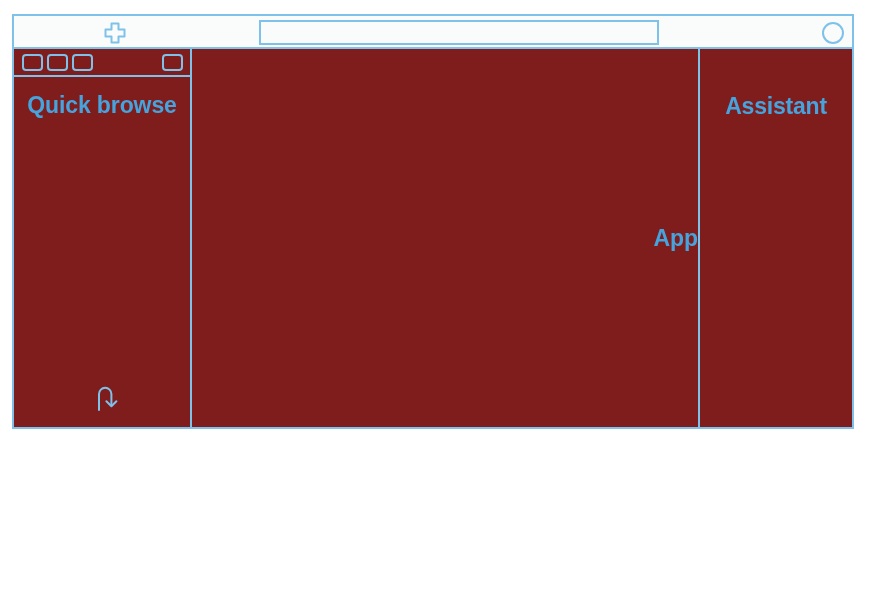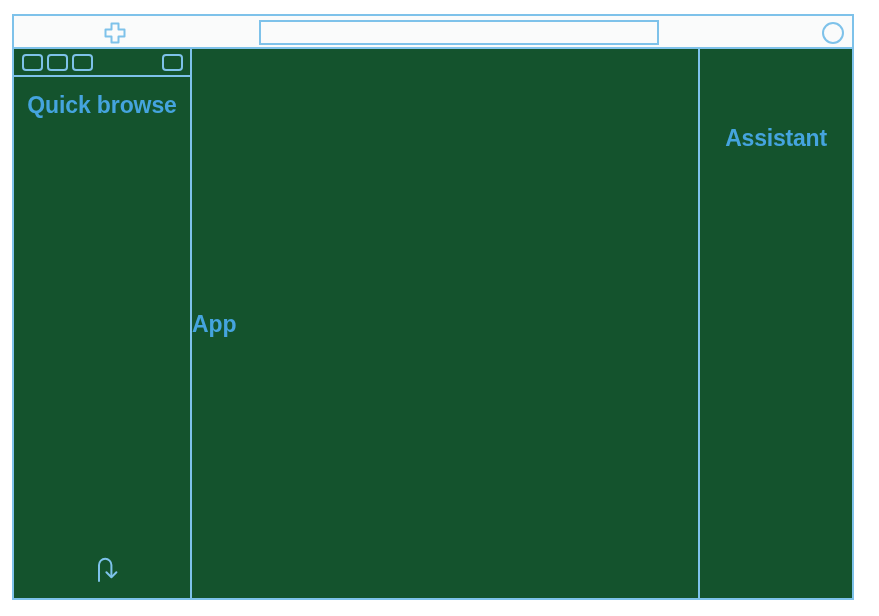--- a/index.html
+++ b/index.html
@@ -10,24 +10,24 @@
     height: 616px;
     overflow: hidden;
     font-family: "Liberation Sans", sans-serif;
   }
 
   #wireframe {
     position: absolute;
     left: 12px;
     top: 14px;
     width: 842px;
-    height: 586px;
-    box-sizing: border-box;
-    border: 2px solid #7EC2EA;
-    background: #14532d;
+    height: 415px;
+    box-sizing: border-box;
+    border: 2px solid #7EC2EA;
+    background: #7f1d1d;
   }
 
   
   .topbar {
     position: absolute;
     left: 0;
     top: 0;
     right: 0;
     height: 33px;
     box-sizing: border-box;
@@ -155,35 +155,34 @@
     box-sizing: border-box;
     border-right: 2px solid #7EC2EA;
   }
 
   .app-label {
     position: absolute;
     left: 0;
     right: 0;
     top: 50%;
     transform: translateY(-50%);
-    text-align: left;
+    text-align: right;
     font-size: 23px;
     font-weight: bold;
     color: #45A4DE;
     letter-spacing: -0.1px;
   }
 
   
   .assistant-panel {
     position: absolute;
     right: 0;
     top: 0;
     width: 152px;
     bottom: 0;
-    margin-top: 32px;
   }
 
   .assistant-title {
     position: absolute;
     left: 0;
     right: 0;
     top: 44px;
     text-align: center;
     font-size: 23px;
     font-weight: bold;

